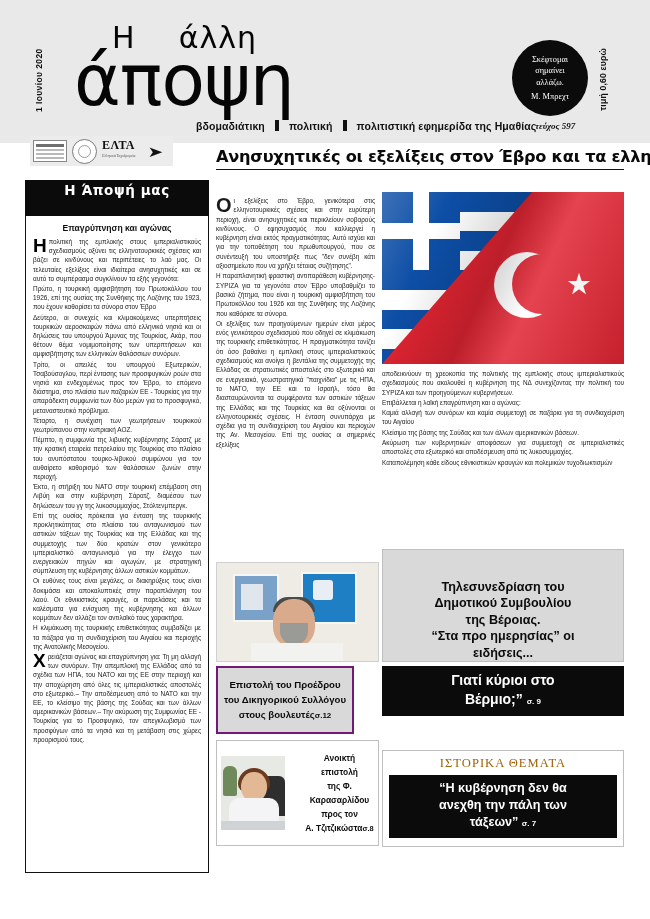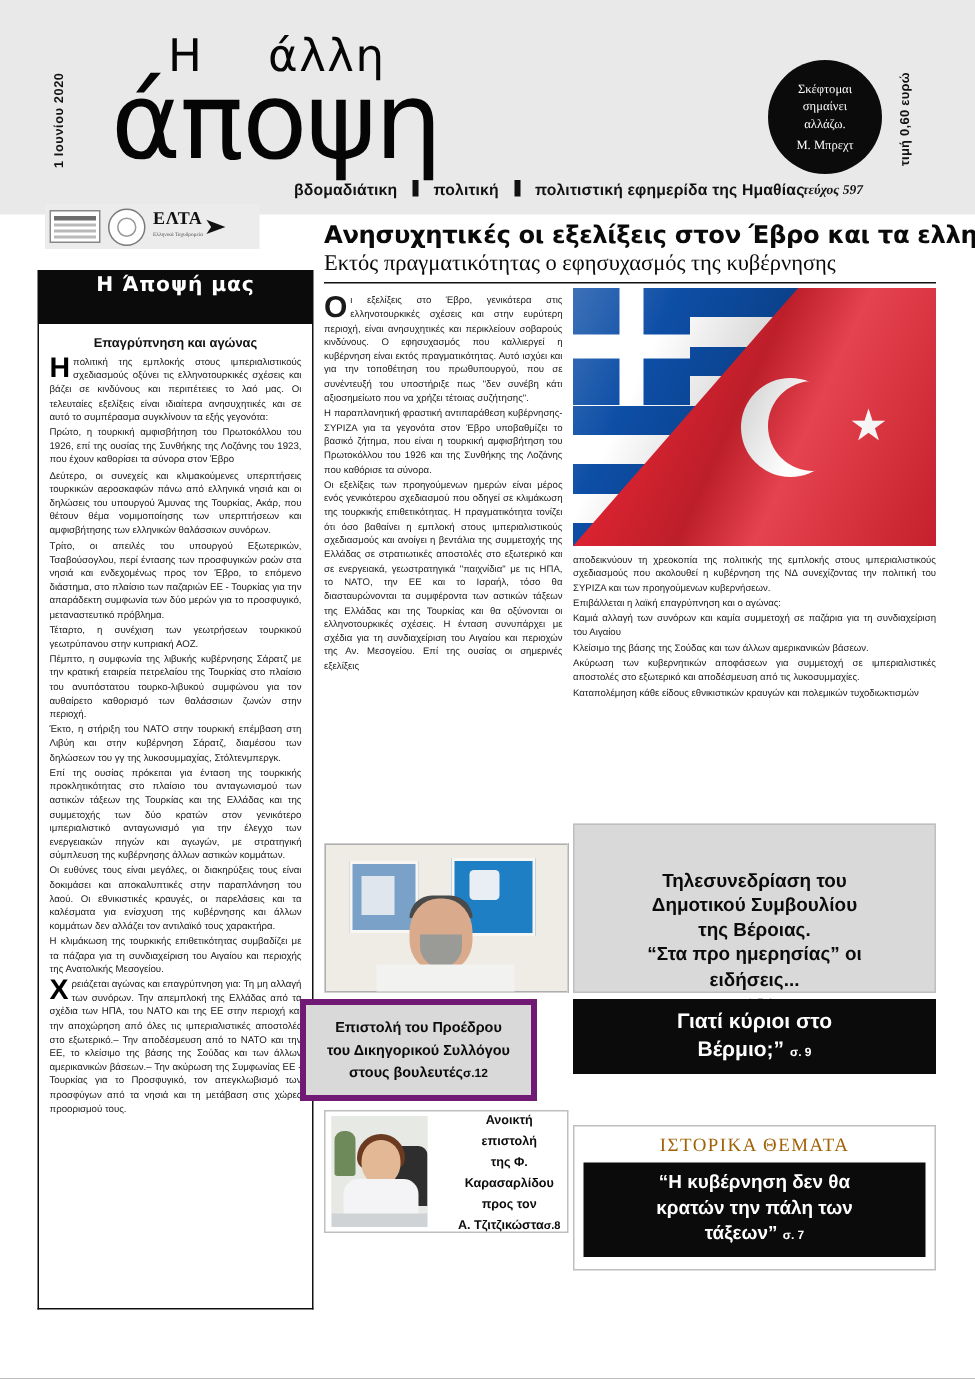--- a/index.html
+++ b/index.html
@@ -160,21 +160,21 @@
     content: "";
     position: absolute;
     left: 5px; top: 5px;
     width: 11px; height: 11px;
     border-radius: 50%;
     border: 1px solid #9a9a9a;
   }
   .logo-elta {
     display: flex;
     align-items: center;
-    gap: 2px;
+    gap: 14px;
   }
   .logo-elta .word {
     font-family: "Liberation Serif", serif;
     font-size: 12px;
     font-weight: bold;
     letter-spacing: .5px;
     color: #111;
     line-height: 11px;
   }
   .logo-elta .word small {
@@ -416,24 +416,24 @@
     font-weight: bold;
     line-height: 16.5px;
     color: #0b0b0b;
     margin-top: 41px;
   }
   #t-council-text .pg {
     font-size: 8px; font-weight: bold; color: #111; margin-top: 3px;
   }
 
   #t-letter {
-    left: 200px; top: 666px;
-    width: 158px; height: 68px;
+    left: 216px; top: 666px;
+    width: 138px; height: 68px;
     background: #d9d9d9;
-    border: 4px solid #701a75;
+    border: 2px solid #701a75;
     display: flex; flex-direction: column;
     align-items: center; justify-content: center;
     text-align: center;
     padding: 2px 4px;
   }
   #t-letter .tl {
     font-size: 9.6px; font-weight: bold; line-height: 15px; color: #0b0b0b;
   }
   #t-letter .pg { font-size: 8px; font-weight: bold; }
 
@@ -445,21 +445,21 @@
     display: flex; align-items: center; justify-content: center;
     text-align: center;
   }
   #t-vermio .tl {
     font-size: 14px; font-weight: bold; line-height: 19px;
   }
   #t-vermio .pg { font-size: 8px; font-weight: bold; }
 
   #t-open-letter {
     left: 216px; top: 740px;
-    width: 163px; height: 82px;
+    width: 163px; height: 106px;
     background: #ffffff;
     border: 1px solid #bfbfbf;
     display: flex;
     align-items: center;
     padding: 5px 4px;
     gap: 20px;
   }
   .portrait {
     width: 64px; height: 74px;
     flex: 0 0 64px;
@@ -597,21 +597,20 @@
       <p class="ed-p">Έκτο, η στήριξη του ΝΑΤΟ στην τουρκική επέμβαση στη Λιβύη και στην κυβέρνηση Σάρατζ, διαμέσου των δηλώσεων του γγ της λυκοσυμμαχίας, Στόλτενμπεργκ.</p>
       <p class="ed-p">Επί της ουσίας πρόκειται για ένταση της τουρκικής προκλητικότητας στο πλαίσιο του ανταγωνισμού των αστικών τάξεων της Τουρκίας και της Ελλάδας και της συμμετοχής των δύο κρατών στον γενικότερο ιμπεριαλιστικό ανταγωνισμό για την έλεγχο των ενεργειακών πηγών και αγωγών, με στρατηγική σύμπλευση της κυβέρνησης άλλων αστικών κομμάτων.</p>
       <p class="ed-p">Οι ευθύνες τους είναι μεγάλες, οι διακηρύξεις τους είναι δοκιμάσει και αποκαλυπτικές στην παραπλάνηση του λαού. Οι εθνικιστικές κραυγές, οι παρελάσεις και τα καλέσματα για ενίσχυση της κυβέρνησης και άλλων κομμάτων δεν αλλάζει τον αντιλαϊκό τους χαρακτήρα.</p>
       <p class="ed-p">Η κλιμάκωση της τουρκικής επιθετικότητας συμβαδίζει με τα πάζαρα για τη συνδιαχείριση του Αιγαίου και περιοχής της Ανατολικής Μεσογείου.</p>
       <p class="ed-p drop">Χρειάζεται αγώνας και επαγρύπνηση για: Τη μη αλλαγή των συνόρων. Την απεμπλοκή της Ελλάδας από τα σχέδια των ΗΠΑ, του ΝΑΤΟ και της ΕΕ στην περιοχή και την αποχώρηση από όλες τις ιμπεριαλιστικές αποστολές στο εξωτερικό.– Την αποδέσμευση από το ΝΑΤΟ και την ΕΕ, το κλείσιμο της βάσης της Σούδας και των άλλων αμερικανικών βάσεων.– Την ακύρωση της Συμφωνίας ΕΕ - Τουρκίας για το Προσφυγικό, τον απεγκλωβισμό των προσφύγων από τα νησιά και τη μετάβαση στις χώρες προορισμού τους.</p>
     </div>
   </div>
 
   <div class="headline-wrap">
     <div class="headline-1">Ανησυχητικές οι εξελίξεις στον Έβρο και τα ελληνοτουρκικά</div>
-    <div class="headline-2">Εκτός πραγματικότητας ο εφησυχασμός της κυβέρνησης</div>
     <div class="headline-rule"></div>
   </div>
 
   <div class="flags">
     <div class="gr"></div>
     <div class="gr-canton"></div>
     <div class="tr">
       <div class="moon"></div>
       <div class="moon2"></div>
       <div class="star">★</div>
@@ -694,21 +693,21 @@
       <div>
         <span>Α. Τζιτζικώστα</span><span class="pg">σ.8</span>
       </div>
     </div>
   </div>
 
   <div class="teaser" id="t-historic">
     <div class="hdr">ΙΣΤΟΡΙΚΑ ΘΕΜΑΤΑ</div>
     <div class="blk">
       <div>“Η κυβέρνηση δεν θα</div>
-      <div>κρατών την πάλη των</div>
+      <div>ανεχθη την πάλη των</div>
       <div>
         <span>τάξεων”</span>
         <span class="pg">σ. 7</span>
       </div>
     </div>
   </div>
 
 </div>
 
 </body></html>

